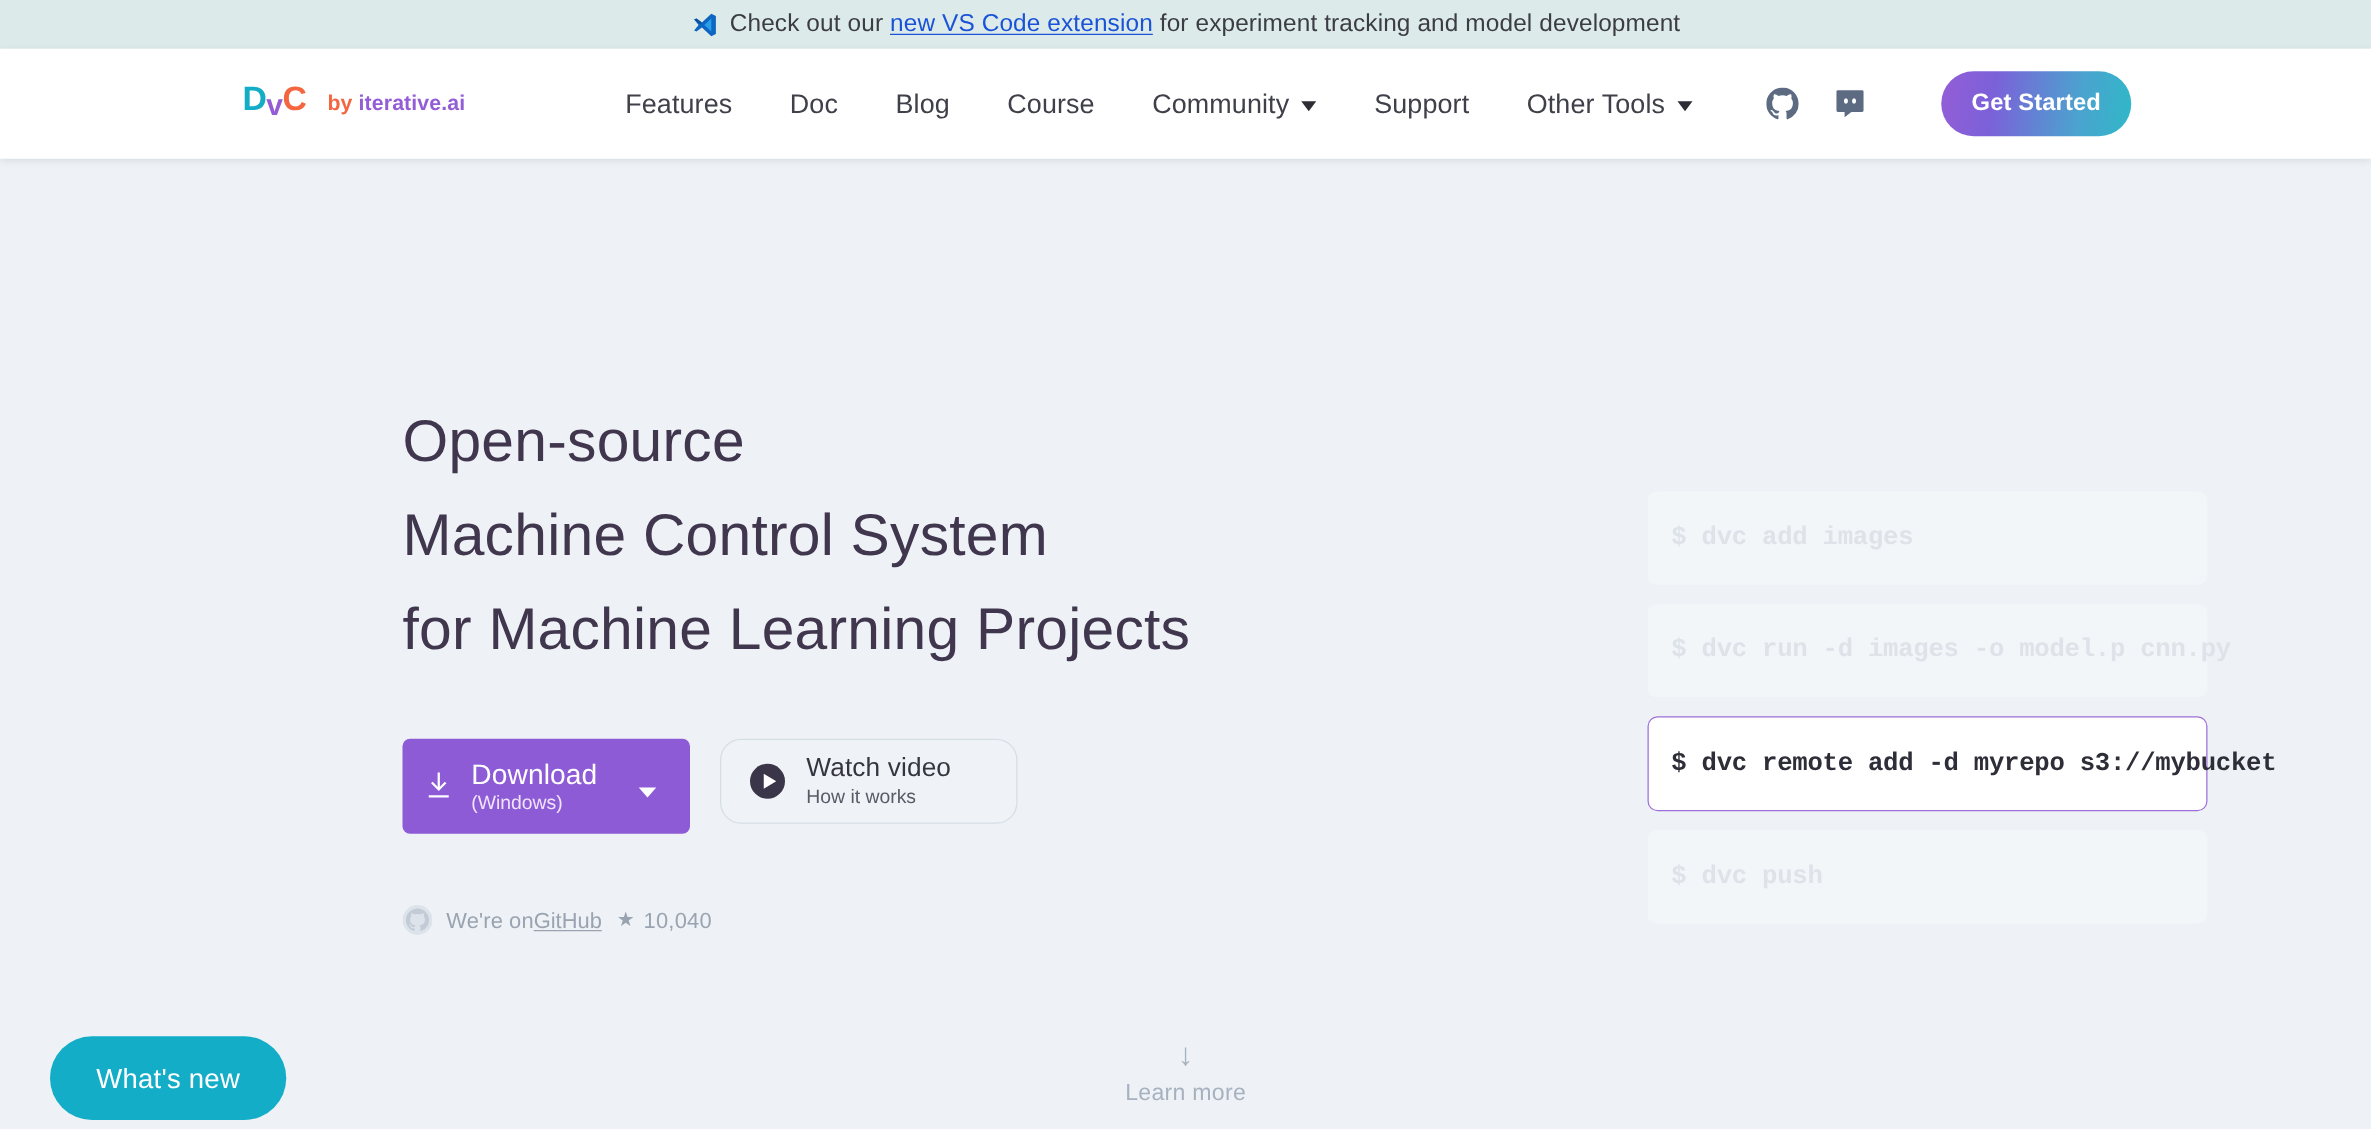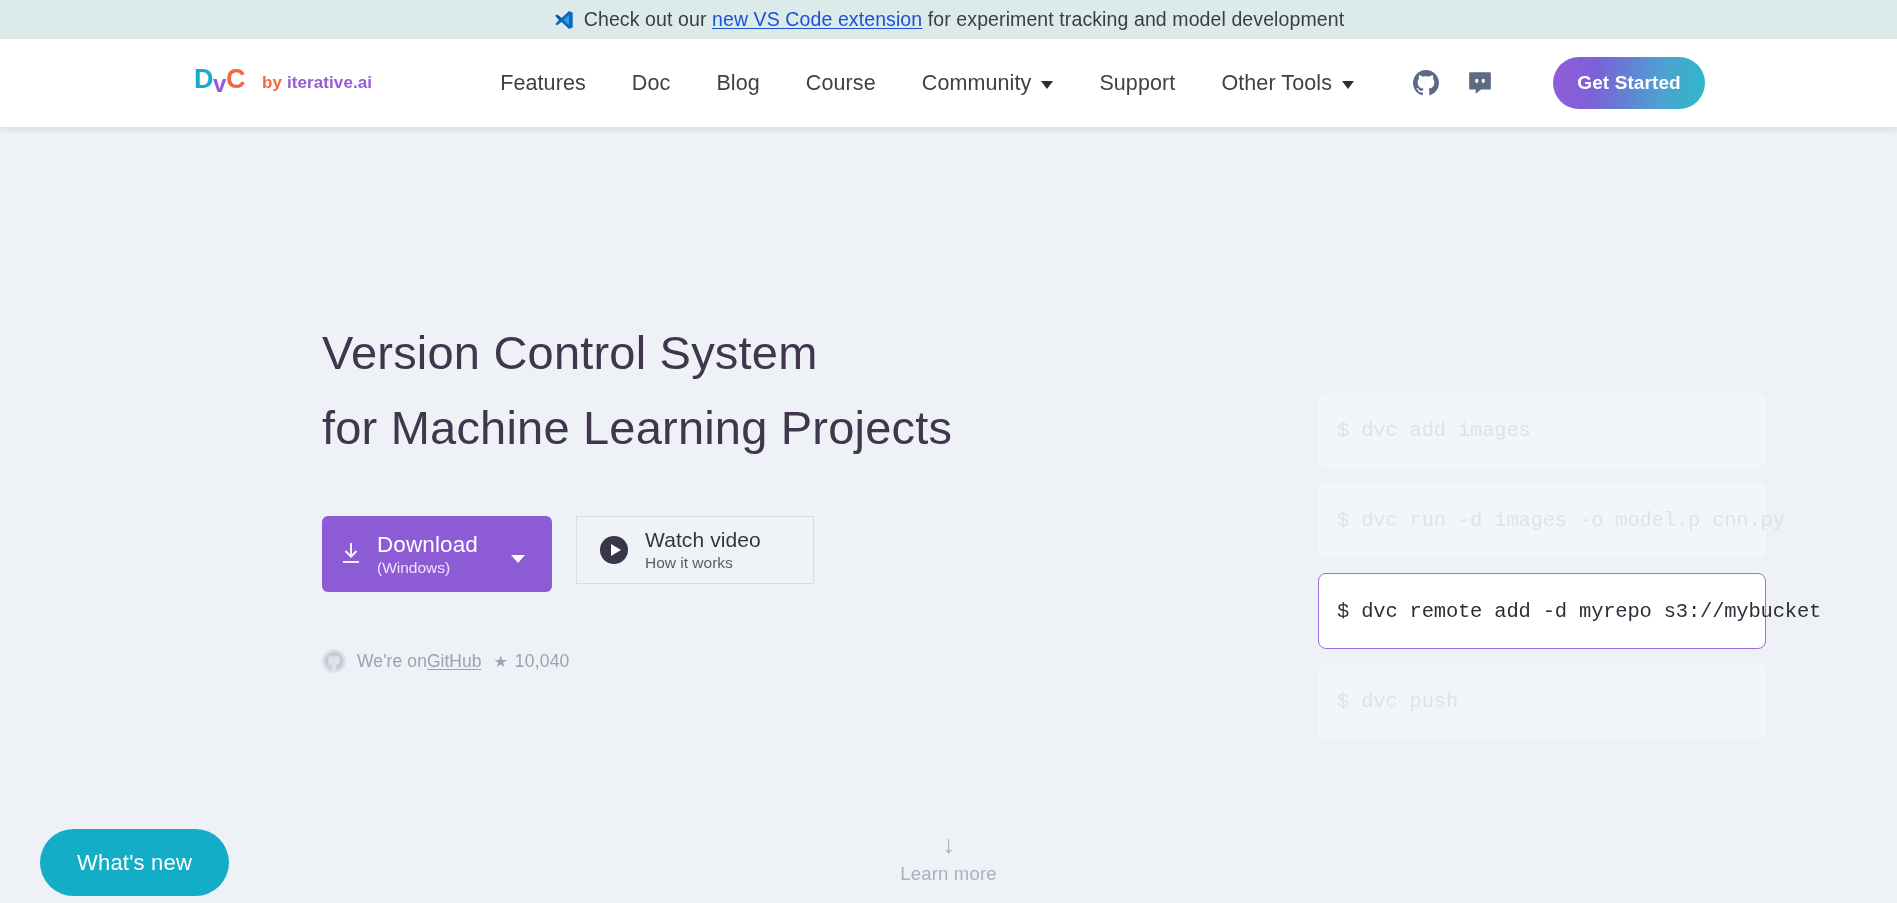--- a/index.html
+++ b/index.html
@@ -171,21 +171,21 @@
     position: absolute;
     right: 27px;
     top: 39px;
   }
 
   .watch-btn {
     width: 238px;
     height: 68px;
     background: #eff3f7;
     border: 1px solid #d5dde6;
-    border-radius: 0;
+    border-radius: 17px;
     display: flex;
     align-items: center;
     padding: 0 22px;
     cursor: pointer;
     font-family: "Liberation Sans", sans-serif;
   }
   .play-icon { margin-right: 16px; display: flex; }
   .watch-texts { display: flex; flex-direction: column; line-height: 1.2; }
   .watch-title { font-size: 21px; color: #35353f; text-align: left; letter-spacing: 0.1px; }
   .watch-sub { font-size: 15.5px; color: #5a5a66; text-align: left; margin-top: 2px; }
@@ -220,20 +220,21 @@
     border-radius: 8px;
     display: flex;
     align-items: center;
     padding: 0 18px;
     font-family: "Liberation Mono", monospace;
     font-size: 20.5px;
     letter-spacing: -0.2px;
     white-space: nowrap;
     margin-bottom: 15px;
     cursor: pointer;
+    font-weight: bold;
   }
   .term-line.inactive {
     background: #f3f6f9;
     color: #dde3e9;
     border: 1px solid transparent;
   }
   .term-line.active {
     background: #ffffff;
     color: #2e2e38;
     border: 1px solid #9d6fd8;
@@ -348,21 +349,22 @@
   </div>
 
   <button class="get-started">Get Started</button>
 </div>
 
 <div class="hero">
   <div class="hero-inner">
 
     <div class="hero-left">
       <h1 class="headline">
-        <span class="headline-line">Version Control System</span>
+        <span class="headline-line">Open-source</span>
+        <span class="headline-line">Machine Control System</span>
         <span class="headline-line">for Machine Learning Projects</span>
       </h1>
 
       <div class="cta-row">
         <button class="download-btn">
           <span class="download-icon">
             <svg width="24" height="26" viewBox="0 0 24 26" fill="none" stroke="#ffffff" stroke-width="1.8">
               <line x1="12" y1="2" x2="12" y2="15"></line>
               <polyline points="6.5,10 12,15.6 17.5,10"></polyline>
               <line x1="4" y1="21" x2="20" y2="21"></line>

